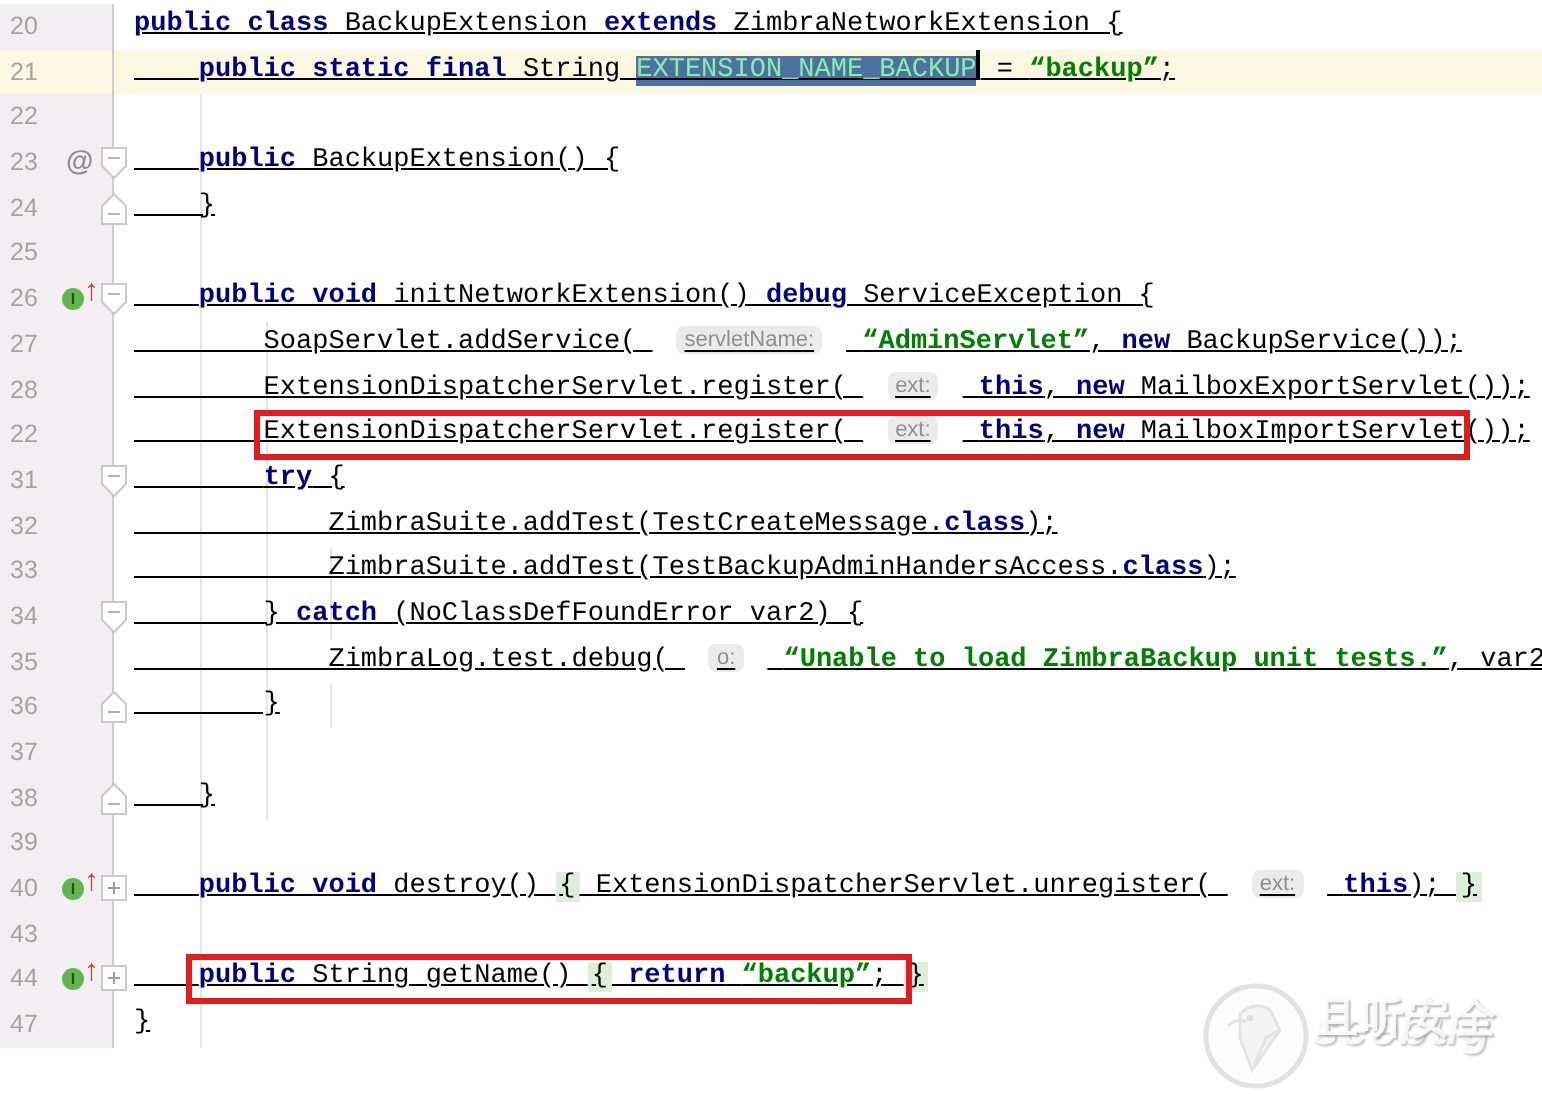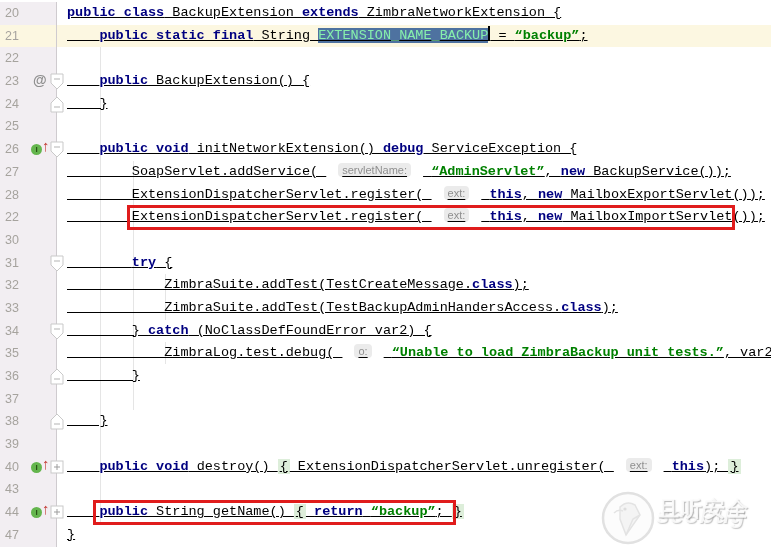--- a/index.html
+++ b/index.html
@@ -150,26 +150,20 @@
           <span class="lnum">28</span>
         </div>
         <div class="code"><span class="pl">        ExtensionDispatcherServlet.register( </span><span class="hint">ext:</span><span class="pl"> </span><span class="kw">this</span><span class="pl">, </span><span class="kw">new</span><span class="pl"> MailboxExportServlet());</span></div>
       </div>
       <div class="row">
         <div class="gutter">
           <span class="lnum">22</span>
         </div>
         <div class="code"><span class="pl">        ExtensionDispatcherServlet.register( </span><span class="hint">ext:</span><span class="pl"> </span><span class="kw">this</span><span class="pl">, </span><span class="kw">new</span><span class="pl"> MailboxImportServlet());</span></div>
         <div class="redbox" style="left: 127px; width: 608px;"></div>
-      </div>
-      <div class="row">
-        <div class="gutter">
-          <span class="lnum">30</span>
-        </div>
-        <div class="code"></div>
       </div>
       <div class="row">
         <div class="gutter">
           <span class="lnum">31</span>
         </div>
         <span class="fold-marker"><svg width="14" height="17">
             <polygon points="1,1 13,1 13,10 7,16 1,10" fill="#fff" stroke="#c9c9c9"></polygon>
             <line x1="4" y1="6" x2="10" y2="6" stroke="#b3b3b3"></line>
           </svg></span>
         <div class="code"><span class="pl">        </span><span class="kw">try</span><span class="pl"> {</span></div>

